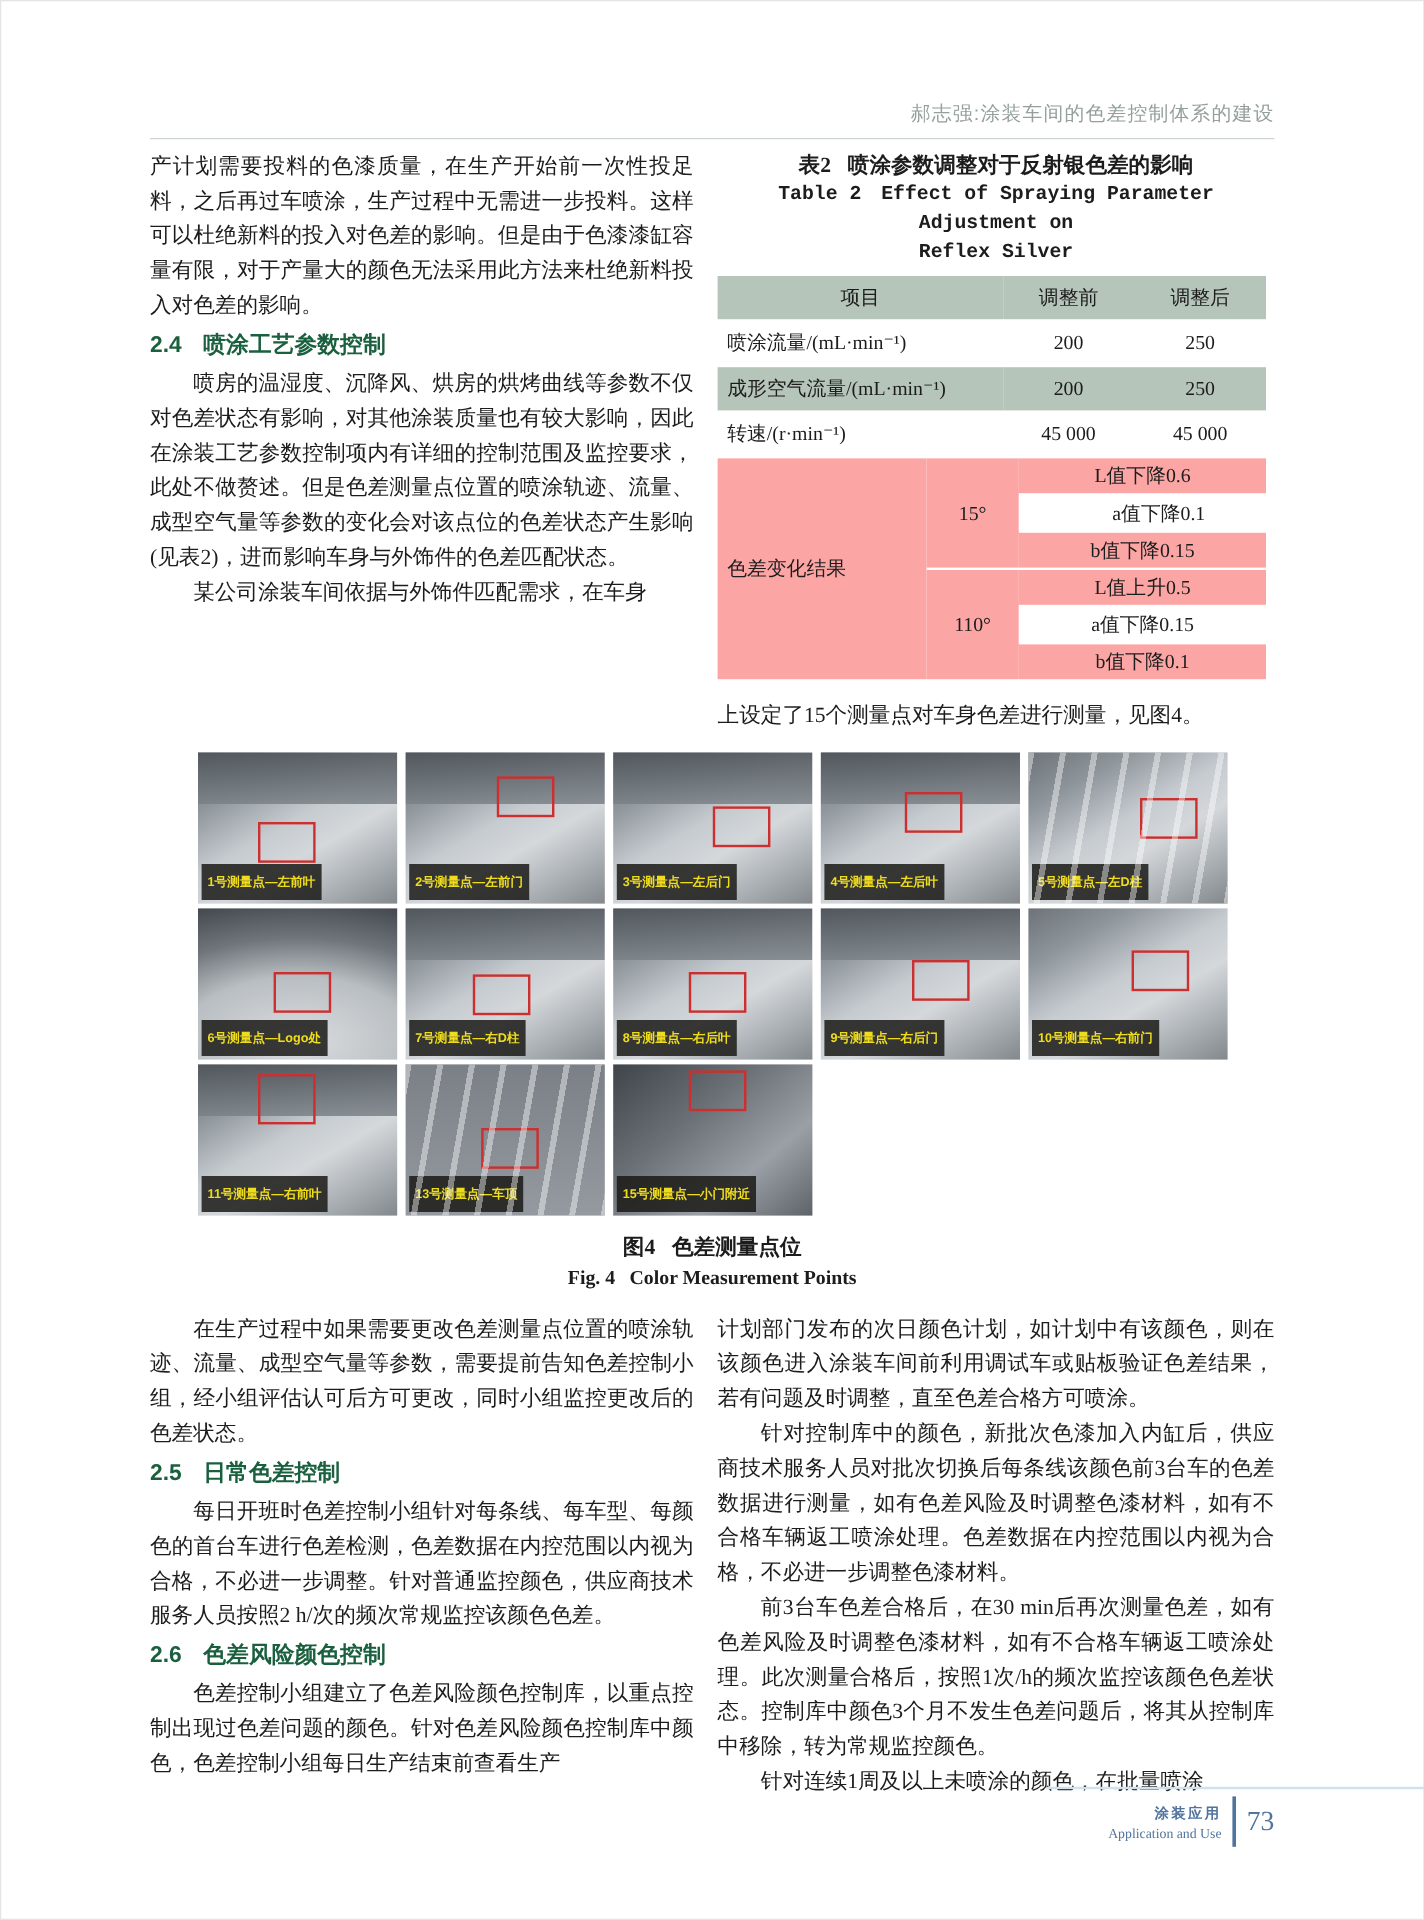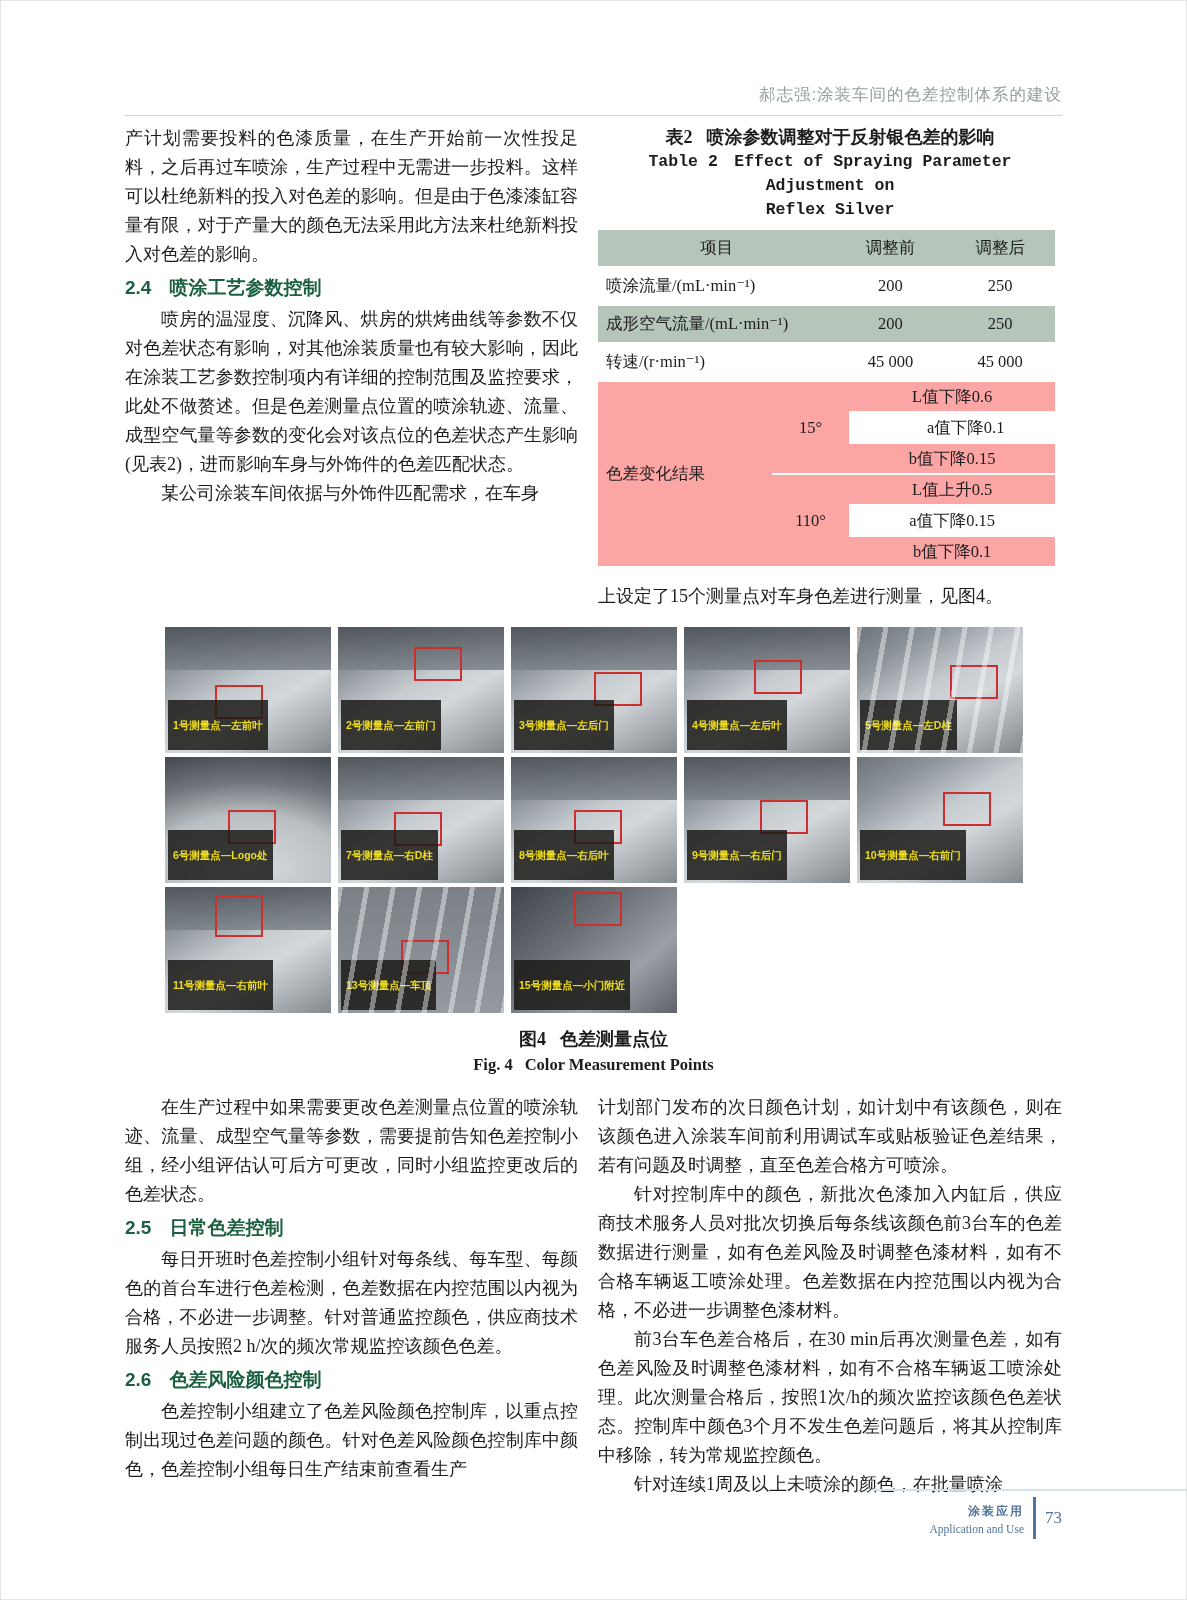--- a/index.html
+++ b/index.html
@@ -66,33 +66,33 @@
   .fig .tile:nth-child(5) .rect{left:56%; top:30%;}
   .fig .tile:nth-child(7) .rect{left:34%; top:44%;}
   .fig .tile:nth-child(9) .rect{left:46%; top:34%;}
   .fig .tile:nth-child(10) .rect{left:52%; top:28%;}
   .fig .tile:nth-child(11) .rect{left:30%; top:6%; height:38px;}
   .fig .tile:nth-child(13) .rect{left:38%; top:4%;}
   .fig .tile:nth-child(14) .rect{left:38%; top:54%;}
   .fig .tile:nth-child(15) .rect{left:55%; top:12%; width:30px; height:22px;}
   .ptlabel{position:absolute; left:3px; bottom:3px; background:rgba(26,26,22,.85);
     color:#efdd1c; font-family:"Liberation Sans","DejaVu Sans",sans-serif;
-    font-size:10.5px; font-weight:bold; line-height:16px; padding:17px 5px; white-space:nowrap;}
+    font-size:10.5px; font-weight:bold; line-height:16px; padding:7px 5px; white-space:nowrap;}
   .figcap-cn{margin-top:14px; text-align:center; font-size:18px; font-weight:bold;}
   .figcap-cn .clab{margin-right:14px;}
   .figcap-en{margin-top:4px; text-align:center; font-size:16.5px; font-weight:bold;}
   .figcap-en .clab{margin-right:12px;}
   
   .foot-line{position:absolute; left:872px; top:1489px; width:315px; height:2px; background:#d3e1ef;}
   .footer{position:absolute; top:1497px; right:125px; display:flex; align-items:center; color:#51749e;}
   .f-names{text-align:right; margin-right:9px;}
   .f-cn{font-family:"Liberation Sans","DejaVu Sans",sans-serif; font-size:12px; font-weight:bold; letter-spacing:2px; line-height:22px;}
   .f-en{font-size:11.5px; line-height:14px;}
   .f-bar{width:3px; height:42px; background:#51749e; margin-right:9px;}
-  .f-num{font-size:17px;font-family:Liberation Serif, serif;}
+  .f-num{font-size:23px;font-family:Liberation Serif, serif;}
 </style>
 </head>
 <body>
 
 <div class="page">
 
   <div class="rh-wrap">
     <span class="rh">郝志强:涂装车间的色差控制体系的建设</span>
   </div>
 

